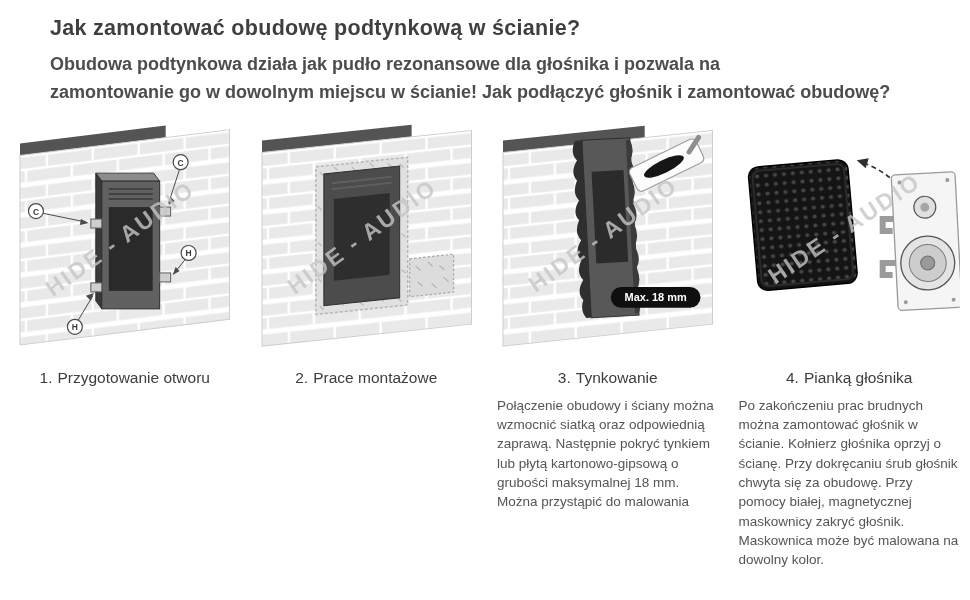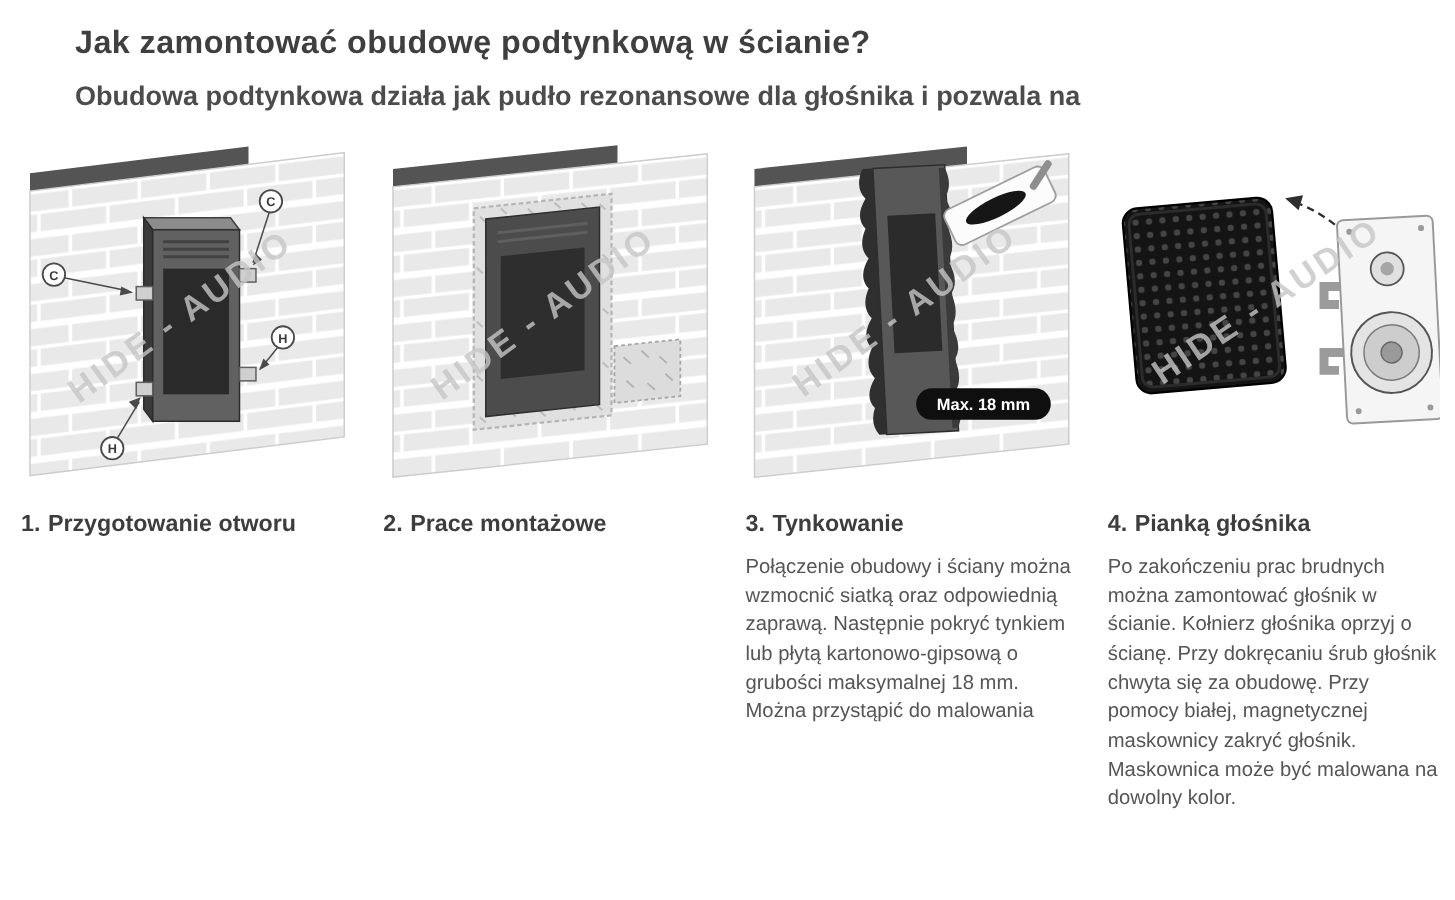--- a/index.html
+++ b/index.html
@@ -15,33 +15,34 @@
     font-size: 21.5px; font-weight: 700; color: #3f3f3f; letter-spacing: 0.3px;
   }
   .subtitle {
     margin-top: 10px; font-size: 18px; font-weight: 700; color: #4c4c4c;
     line-height: 1.55;
   }
   .steps { display: flex; gap: 20px; margin-top: 16px; }
   .step { flex: 1 1 0; min-width: 0; }
   .figure { height: 233px; }
   .figure svg { width: 100%; height: 100%; display: block; font-family: inherit; }
-  .step-heading { margin: 13px 0 9px 0; font-size: 15.5px; font-weight: 700; color: #3d3d3d; }
+  .step-heading { margin: 13px 0 9px 0; font-size: 15.5px; font-weight: 400; color: #3d3d3d; text-align: center; }
   .step-heading .num { margin-right: 5px; }
   .step-body { font-size: 13.5px; line-height: 1.43; color: #555555; }
 </style>
 </head>
 <body>
 
 <div class="page">
 
   <div class="header">
     <h1 class="title">Jak zamontować obudowę podtynkową w ścianie?</h1>
     <p class="subtitle">
       <span>Obudowa podtynkowa działa jak pudło rezonansowe dla głośnika i pozwala na</span><br>
+      <span>zamontowanie go w dowolnym miejscu w ścianie! Jak podłączyć głośnik i zamontować obudowę?</span>
     </p>
   </div>
 
   <div class="steps">
 
     <div class="step">
       <div class="figure">
         <svg viewBox="0 0 222 233" preserveAspectRatio="xMidYMid meet">
           <defs>
             <pattern id="bricks1" width="46" height="30" patternUnits="userSpaceOnUse">

